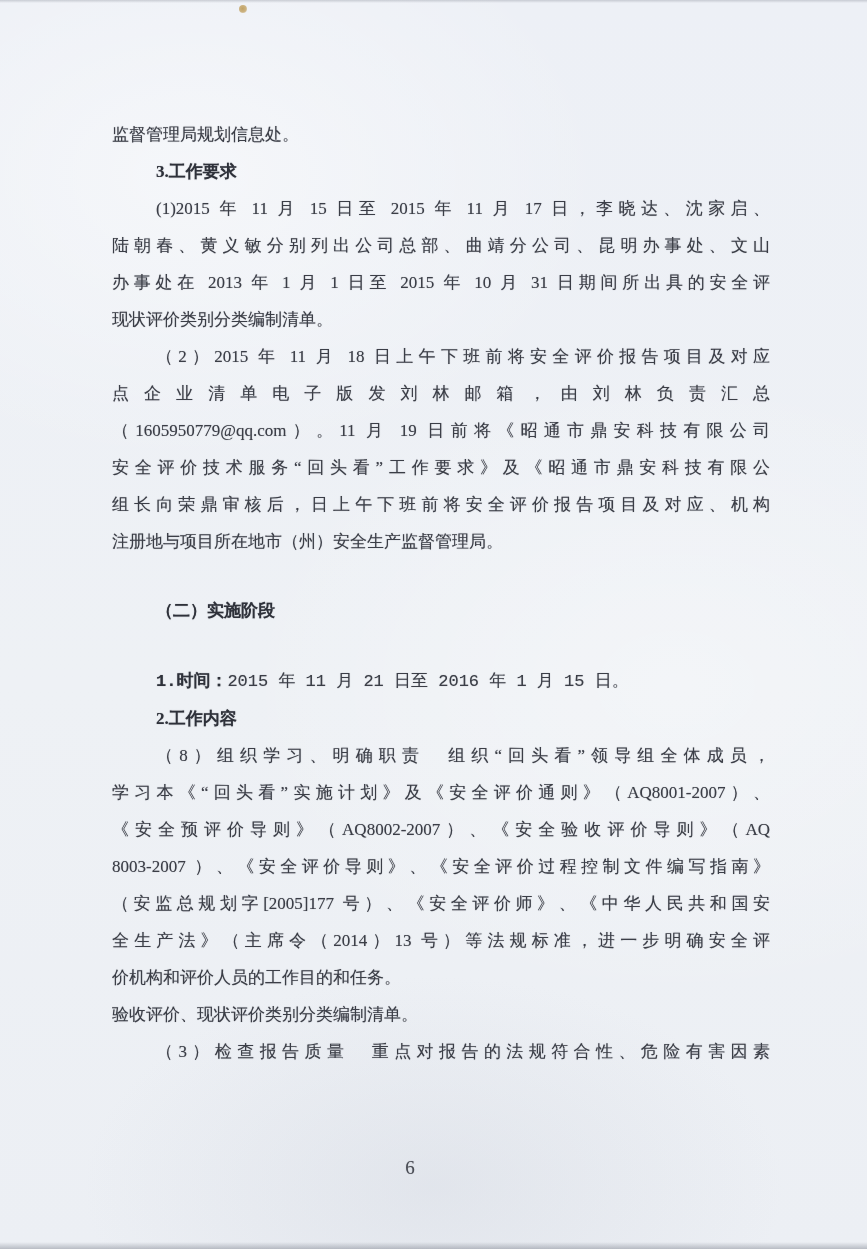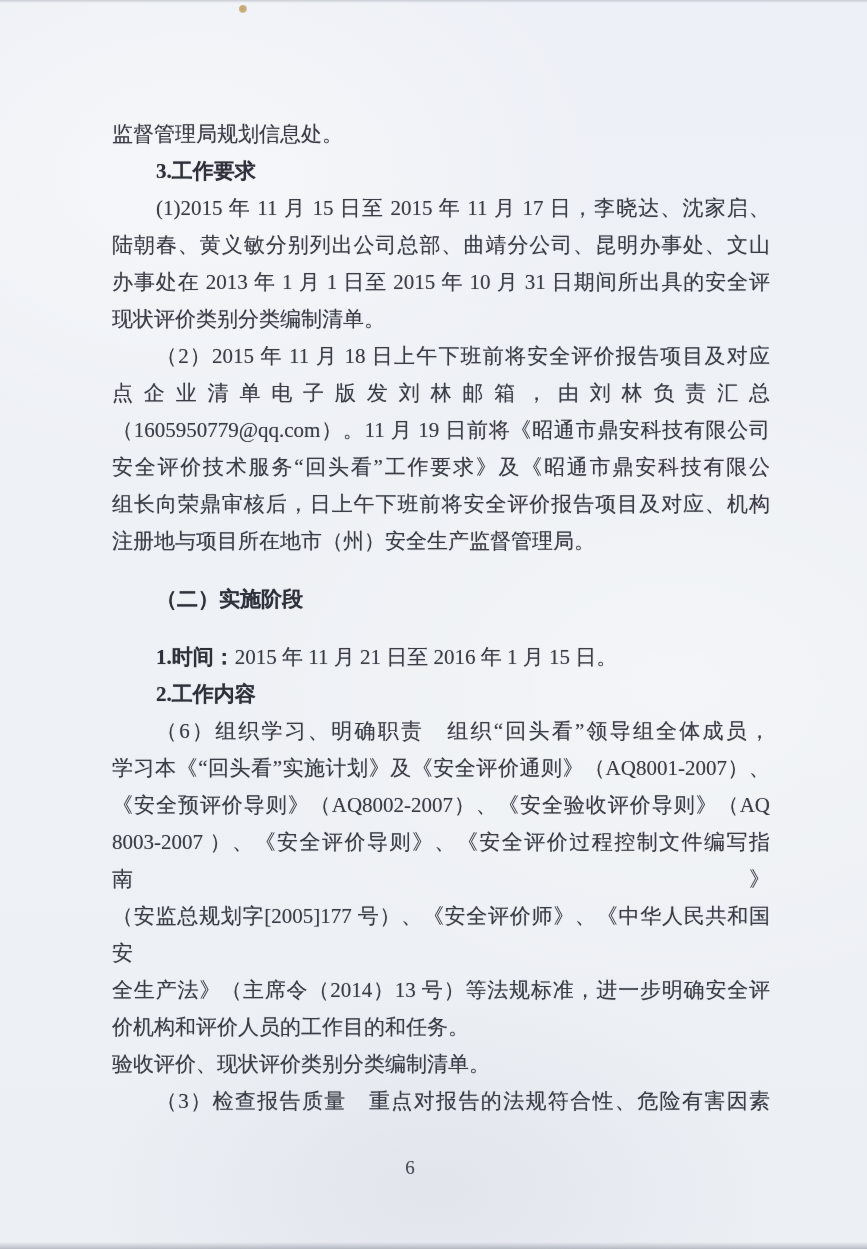--- a/index.html
+++ b/index.html
@@ -34,21 +34,21 @@
   }
 
   .text-col {
     position: absolute;
     left: 112px;
     top: 116px;
     width: 658px;
   }
 
   .ln {
-    font-size: 21px;
+    font-size: 17px;
     line-height: 37px;
     color: #3b3e47;
     text-shadow: 0 0 1px rgba(59,62,71,0.45);
     white-space: normal;
     overflow: hidden;
   }
 
   .ind { text-indent: 44px; }
 
   .jfull {
@@ -57,21 +57,21 @@
     -moz-text-align-last: justify;
     text-justify: inter-character;
   }
 
   .b, .bseg {
     font-weight: 700;
     color: #2e313a;
     text-shadow: 0 0 1px rgba(46,49,58,0.5);
   }
 
-  .gap-before { margin-top: 21px; }
+  .gap-before { margin-top: 33px; font-family: Liberation Mono, monospace; }
 
   .page-number {
     position: absolute;
     top: 1156px;
     left: 0;
     width: 820px;
     text-align: center;
     font-size: 19px;
     line-height: 24px;
     color: #4a4d55;
@@ -96,21 +96,21 @@
     <div class="ln jfull">点企业清单电子版发刘林邮箱，由刘林负责汇总</div>
     <div class="ln jfull">（1605950779@qq.com）。11 月 19 日前将《昭通市鼎安科技有限公司</div>
     <div class="ln jfull">安全评价技术服务“回头看”工作要求》及《昭通市鼎安科技有限公</div>
     <div class="ln jfull">组长向荣鼎审核后，日上午下班前将安全评价报告项目及对应、机构</div>
     <div class="ln">注册地与项目所在地市（州）安全生产监督管理局。</div>
     <div class="ln ind b gap-before">（二）实施阶段</div>
     <div class="ln ind gap-before">
       <span class="bseg">1.时间：</span><span>2015 年 11 月 21 日至 2016 年 1 月 15 日。</span>
     </div>
     <div class="ln ind b">2.工作内容</div>
-    <div class="ln ind jfull">（6）组织学习、明确职责　组织“回头看”领导组全体成员，</div>
+    <div class="ln ind jfull">（8）组织学习、明确职责　组织“回头看”领导组全体成员，</div>
     <div class="ln jfull">学习本《“回头看”实施计划》及《安全评价通则》（AQ8001-2007）、</div>
     <div class="ln jfull">《安全预评价导则》（AQ8002-2007）、《安全验收评价导则》（AQ</div>
     <div class="ln jfull">8003-2007 ）、《安全评价导则》、《安全评价过程控制文件编写指南》</div>
     <div class="ln jfull">（安监总规划字[2005]177 号）、《安全评价师》、《中华人民共和国安</div>
     <div class="ln jfull">全生产法》（主席令（2014）13 号）等法规标准，进一步明确安全评</div>
     <div class="ln">价机构和评价人员的工作目的和任务。</div>
     <div class="ln">验收评价、现状评价类别分类编制清单。</div>
     <div class="ln ind jfull">（3）检查报告质量　重点对报告的法规符合性、危险有害因素</div>
   </div>
 

